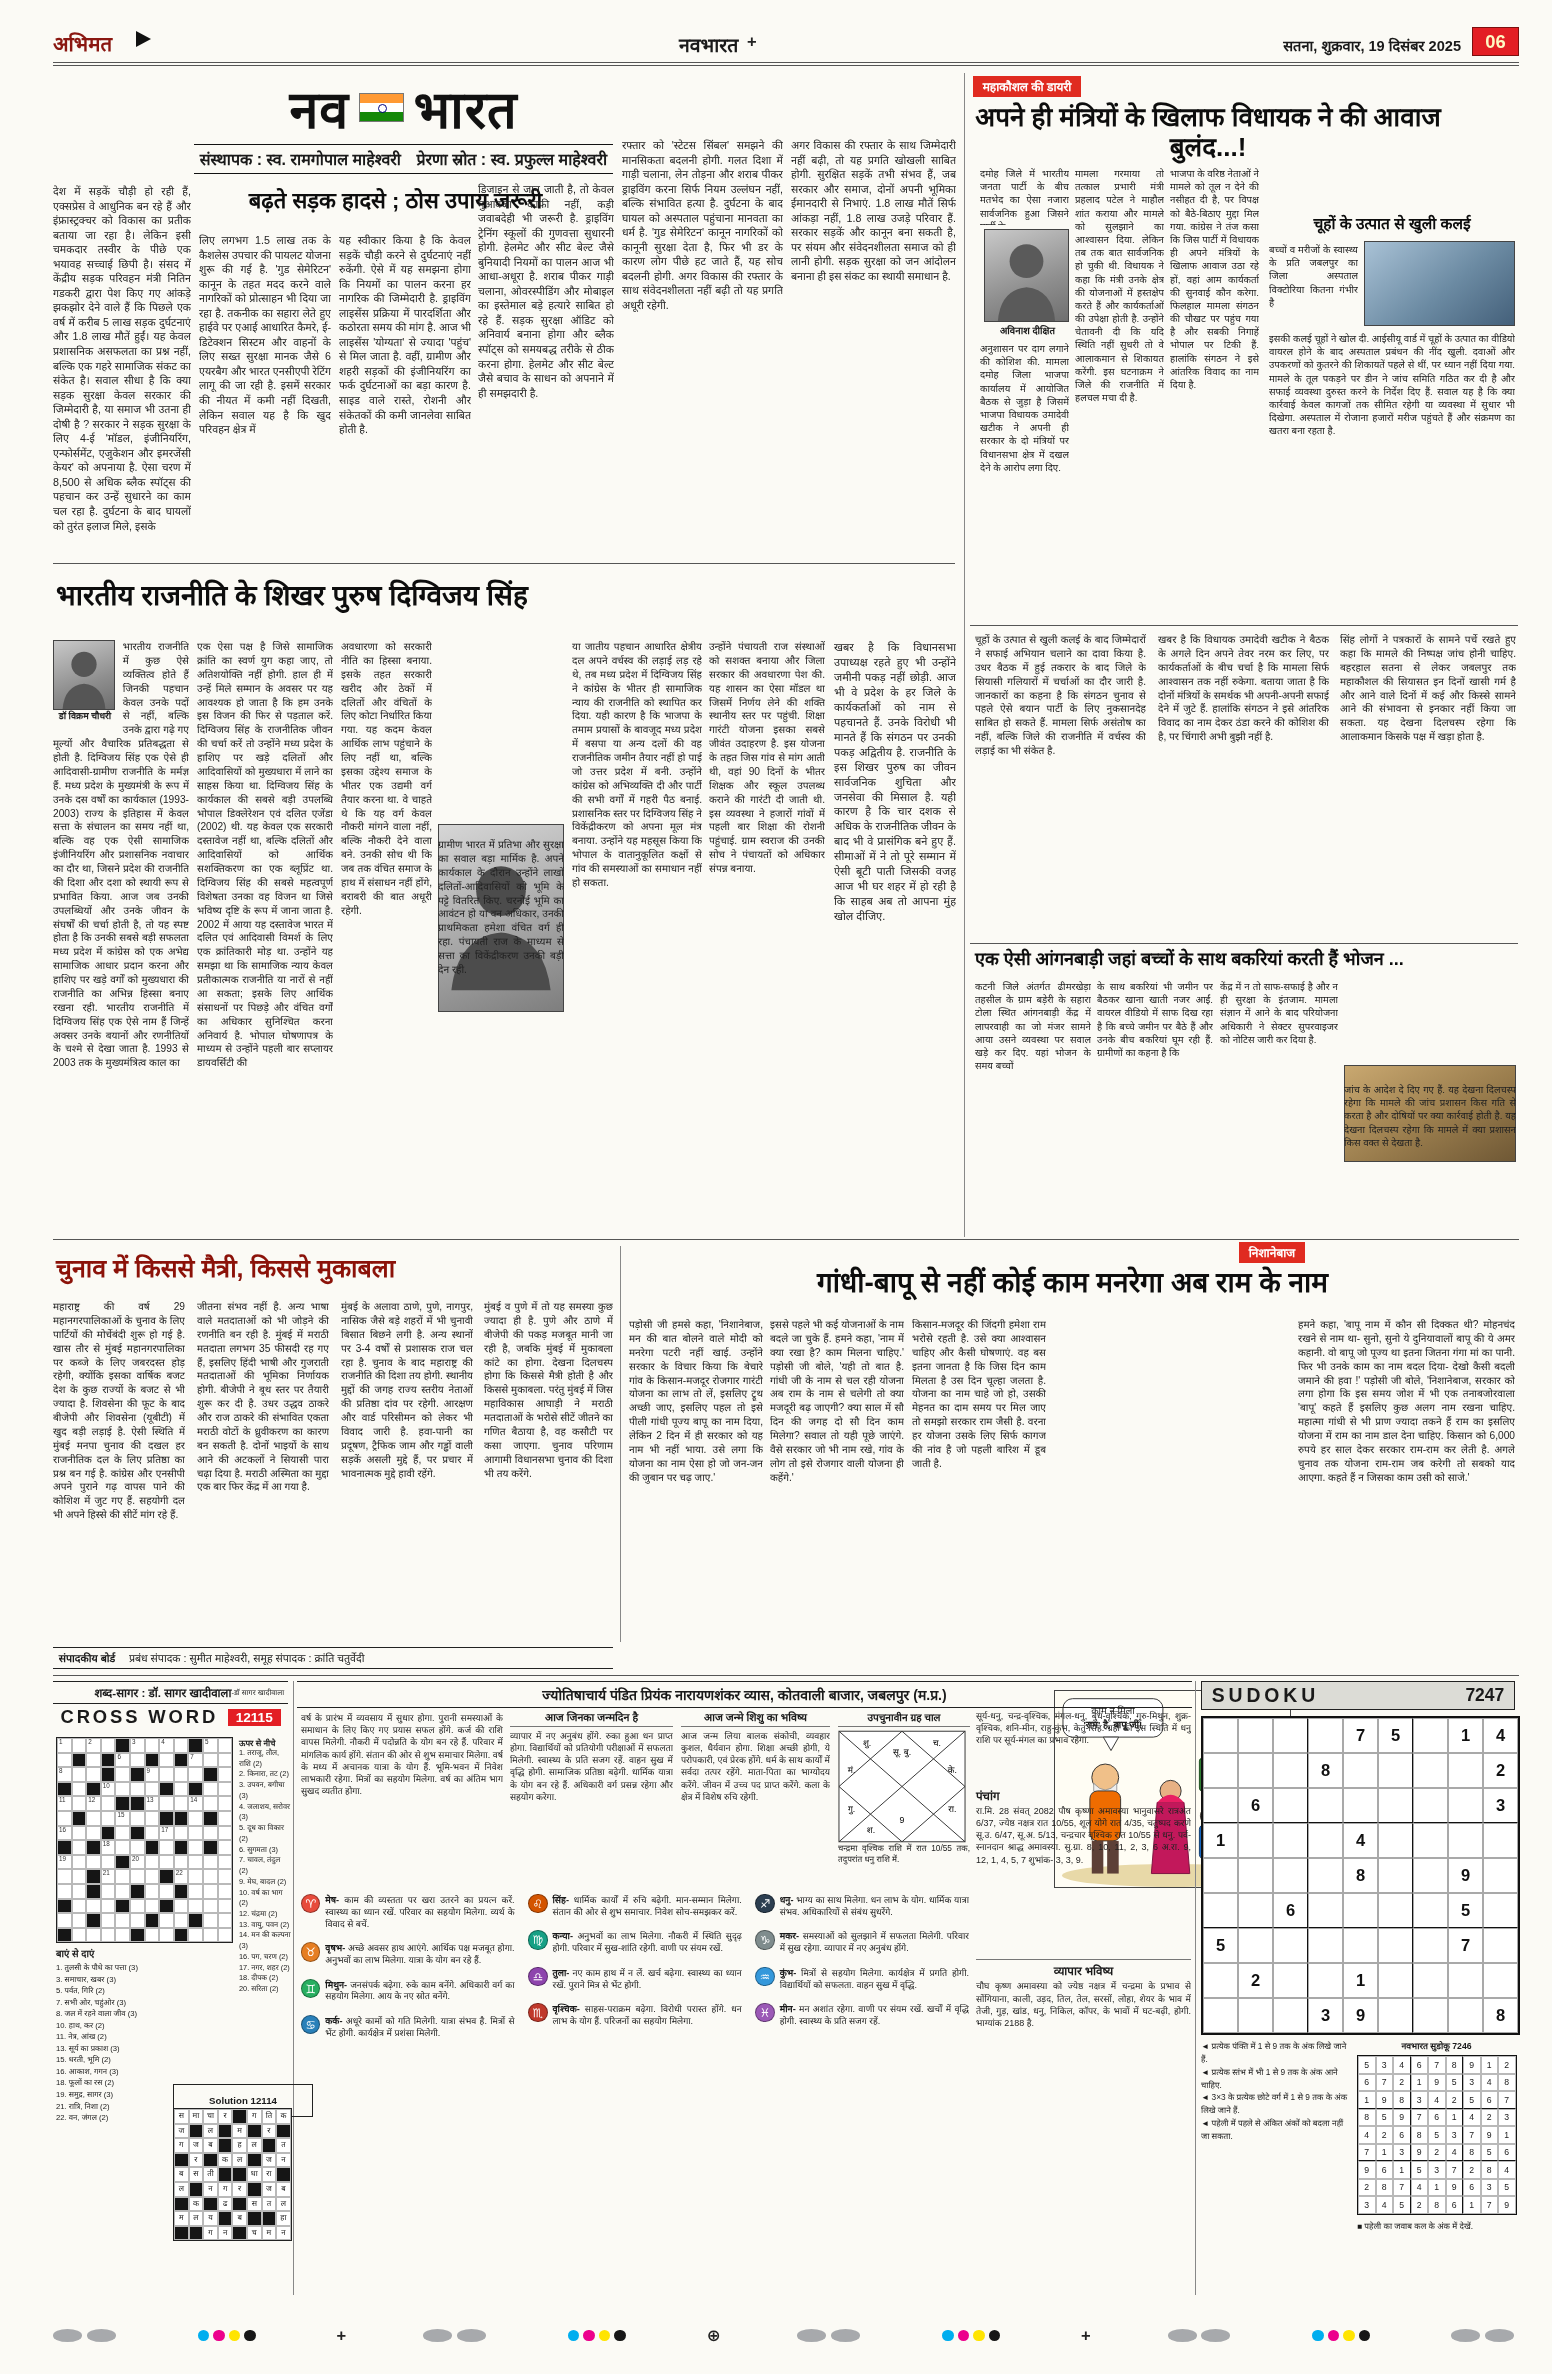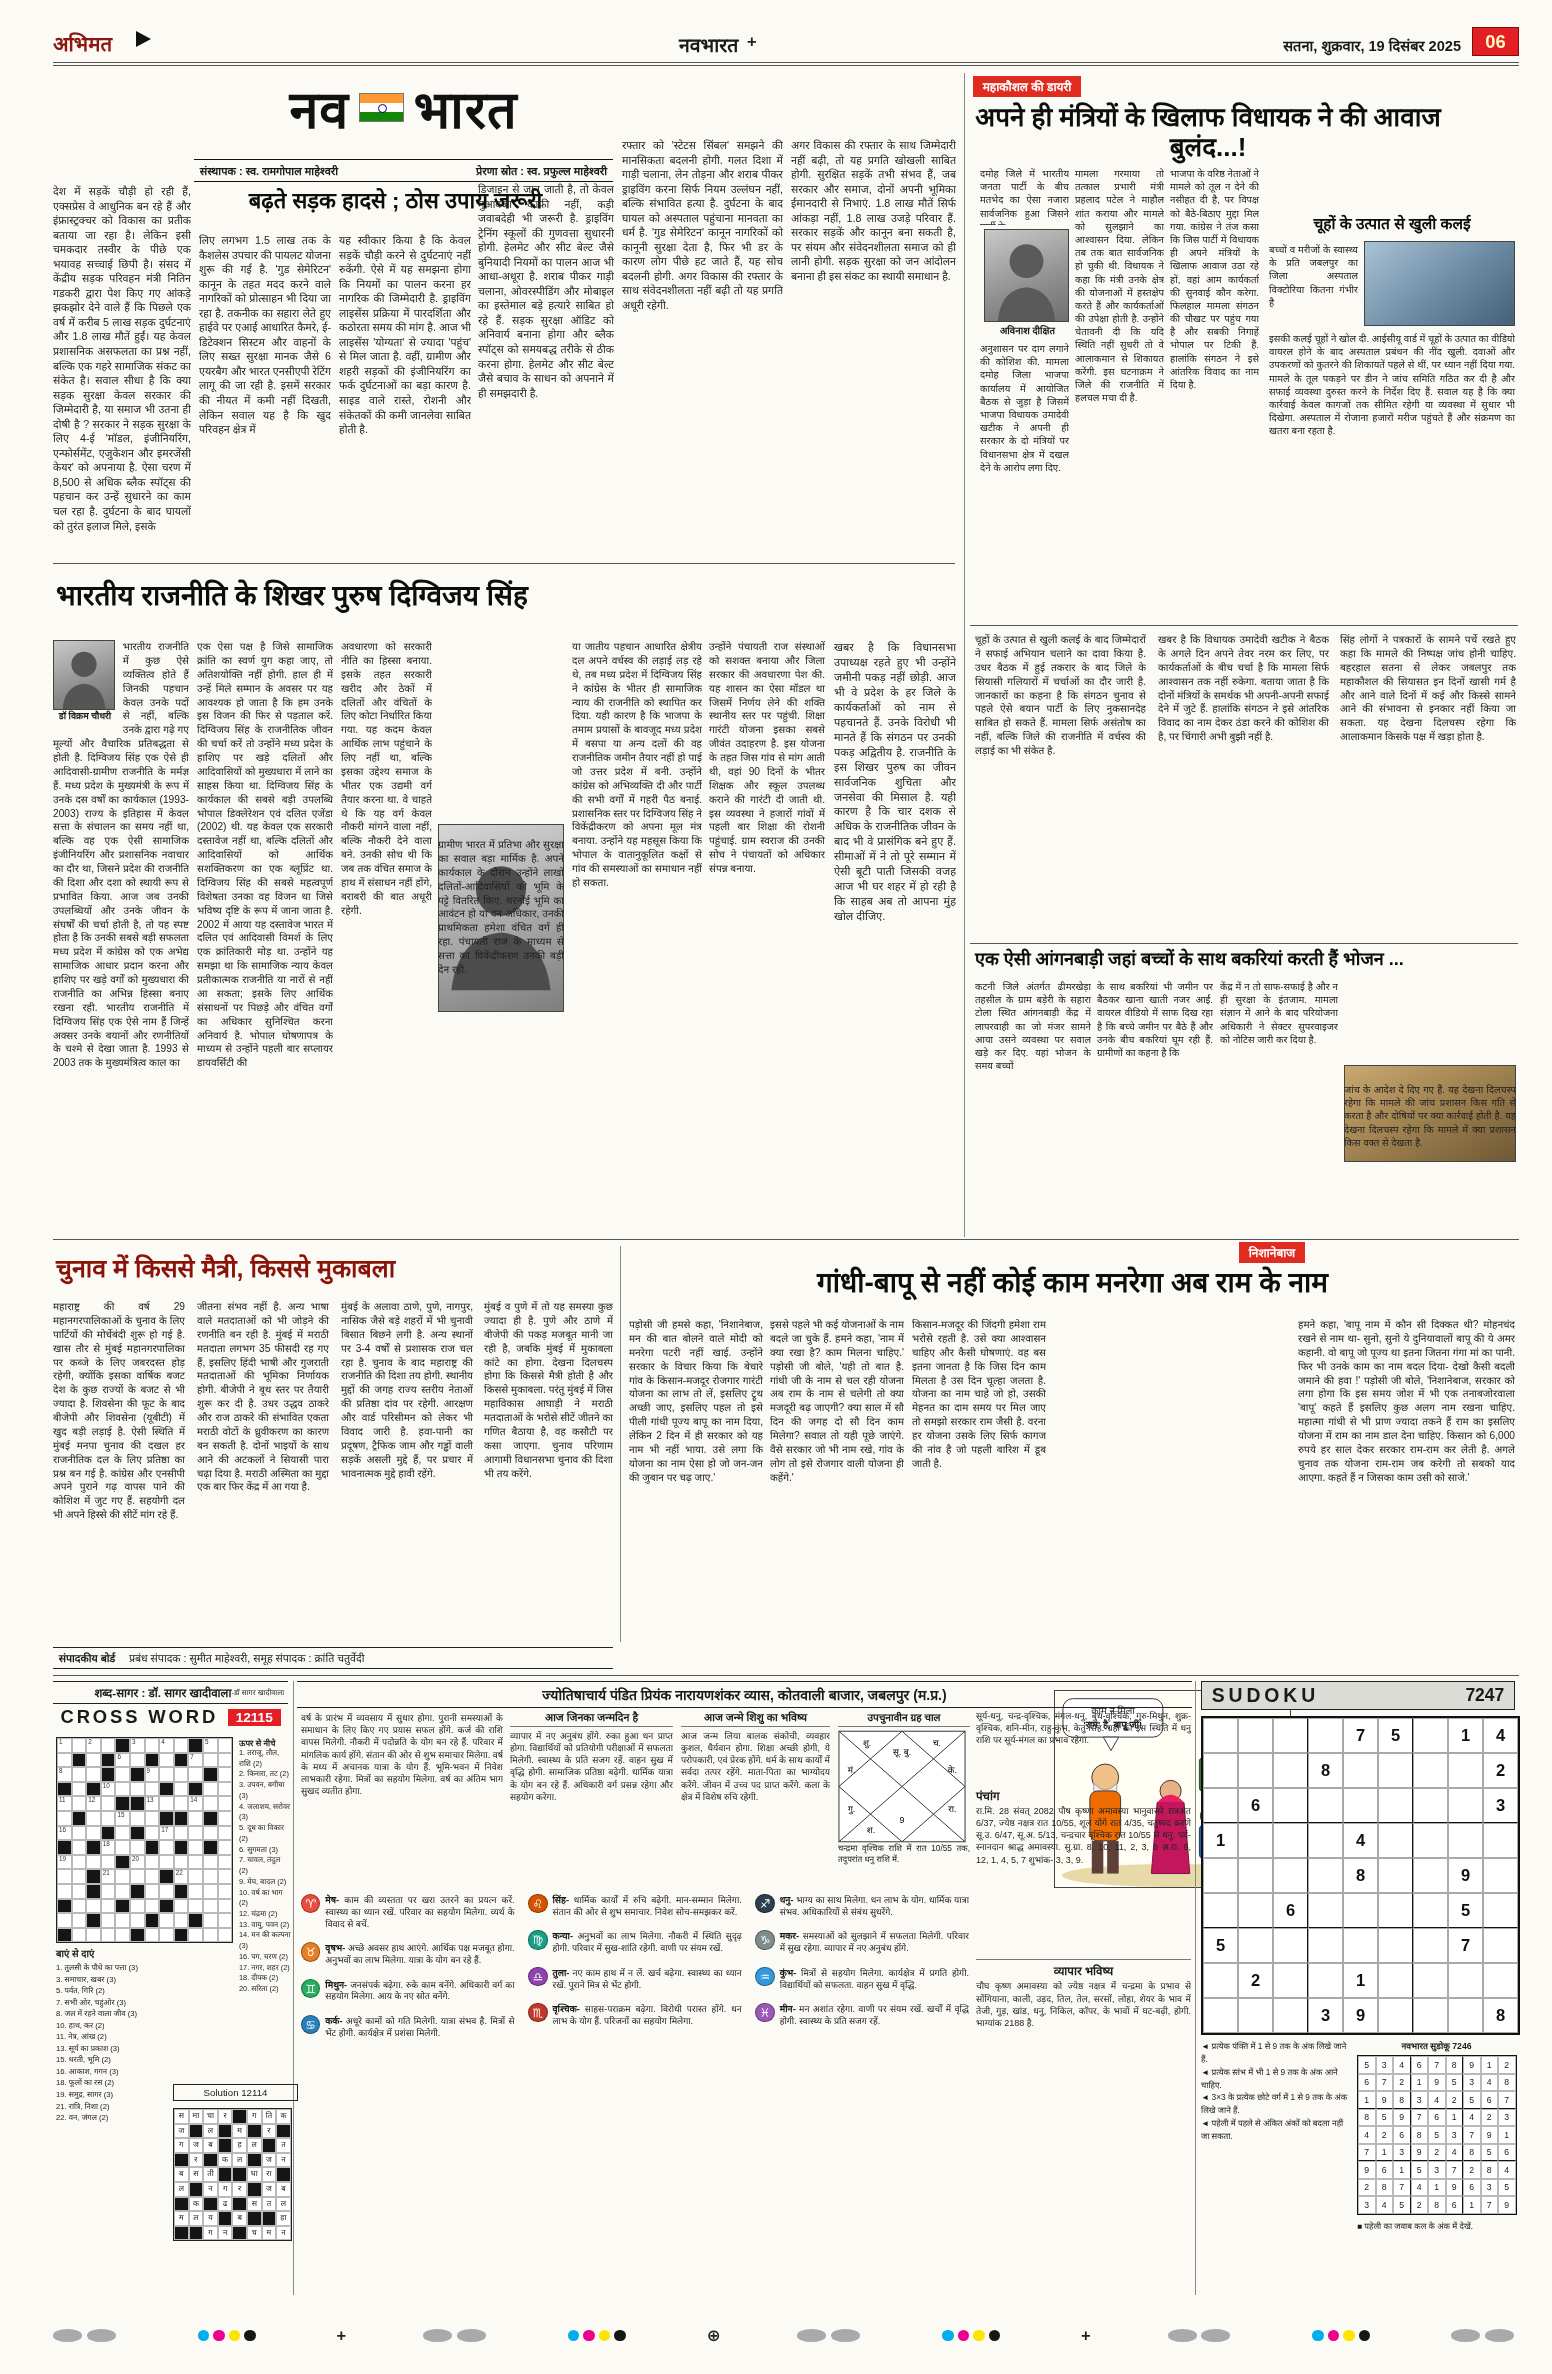--- a/index.html
+++ b/index.html
@@ -18,21 +18,21 @@
 .center{text-align:center}
 .smallcap{font-size:9.7px;font-weight:bold}
 .pre{white-space:pre-line}
 
 .mast-title{display:flex;align-items:center;justify-content:center;gap:9.7px;font-size:52px;font-weight:800;letter-spacing:1px;color:#111}
 .flag{width:45px;height:29px;border:1px solid #777;display:flex;flex-direction:column}
 .flag i{flex:1;display:block}
 .flag i:nth-child(1){background:#ff9933}.flag i:nth-child(2){background:#fff;position:relative}
 .flag i:nth-child(2)::after{content:"";position:absolute;left:50%;top:50%;width:7.8px;height:7.8px;margin:-3.9px 0 0 -3.9px;border:1.5px solid #000080;border-radius:50%}
 .flag i:nth-child(3){background:#138808}
-.mast-strip{border-top:1.9px solid #111;border-bottom:1.9px solid #111;font-size:11px;font-weight:bold;display:flex;justify-content:space-between;padding:2.9px 5.8px;margin-top:16px}
+.mast-strip{border-top:1.9px solid #111;border-bottom:1.9px solid #111;font-size:16px;font-weight:bold;display:flex;justify-content:space-between;padding:2.9px 5.8px;margin-top:1px}
 
 .xgrid{display:grid;grid-template-columns:repeat(12,14.6px);grid-auto-rows:14.6px;border:1.5px solid #222;width:max-content;background:#fff}
 .sgrid{display:grid;grid-template-columns:repeat(8,14.6px);grid-auto-rows:14.6px;border:1.5px solid #222;width:max-content;background:#fff}
 .xcell{border:1px solid #b9b9b9;position:relative;background:#fff}
 .xcell.blk{background:#151515}
 .cnum{position:absolute;top:-1px;left:1px;font-size:6.3px;color:#333}
 .ltr{display:block;text-align:center;line-height:12.6px;font-size:7.8px;color:#222}
 .sud{display:grid;grid-template-columns:repeat(9,35px);grid-auto-rows:35px;border:2.4px solid #111;width:max-content;background:#fff}
 .scell{border:1px solid #a9a9a9;font-size:16.5px;font-weight:bold;color:#111;display:flex;align-items:center;justify-content:center}
 .msud{display:grid;grid-template-columns:repeat(9,17.5px);grid-auto-rows:17.5px;border:1.9px solid #111;width:max-content;background:#fff}
@@ -455,21 +455,21 @@
 8. जल में रहने वाला जीव (3)
 10. हाथ, कर (2)
 11. नेत्र, आंख (2)
 13. सूर्य का प्रकाश (3)
 15. धरती, भूमि (2)
 16. आकाश, गगन (3)
 18. फूलों का रस (2)
 19. समुद्र, सागर (3)
 21. रात्रि, निशा (2)
 22. वन, जंगल (2)</div>
-  <div class="abs" style="left:173px;top:2084px;width:125px;border:1.5px solid #222;font-size:9.7px;font-weight:normal;text-align:center;padding:2px">Solution 12114</div>
+  <div class="abs" style="left:173px;top:2084px;width:140px;border:1.5px solid #222;font-size:9.7px;font-weight:bold;text-align:center;padding:10px">Solution 12114</div>
   <div class="abs sgrid" style="left:173px;top:2108px">
       <div class="xcell">
         <span class="ltr">स</span>
       </div>
       <div class="xcell">
         <span class="ltr">मा</span>
       </div>
       <div class="xcell">
         <span class="ltr">चा</span>
       </div>

